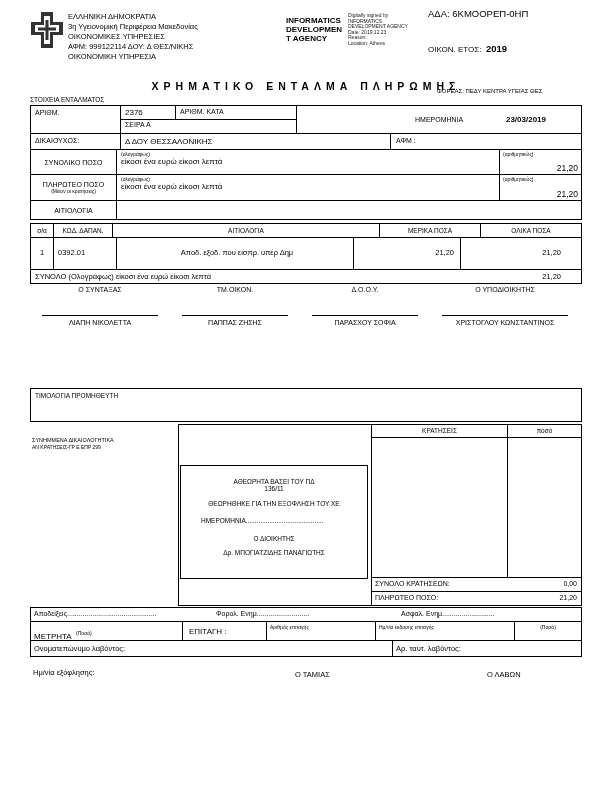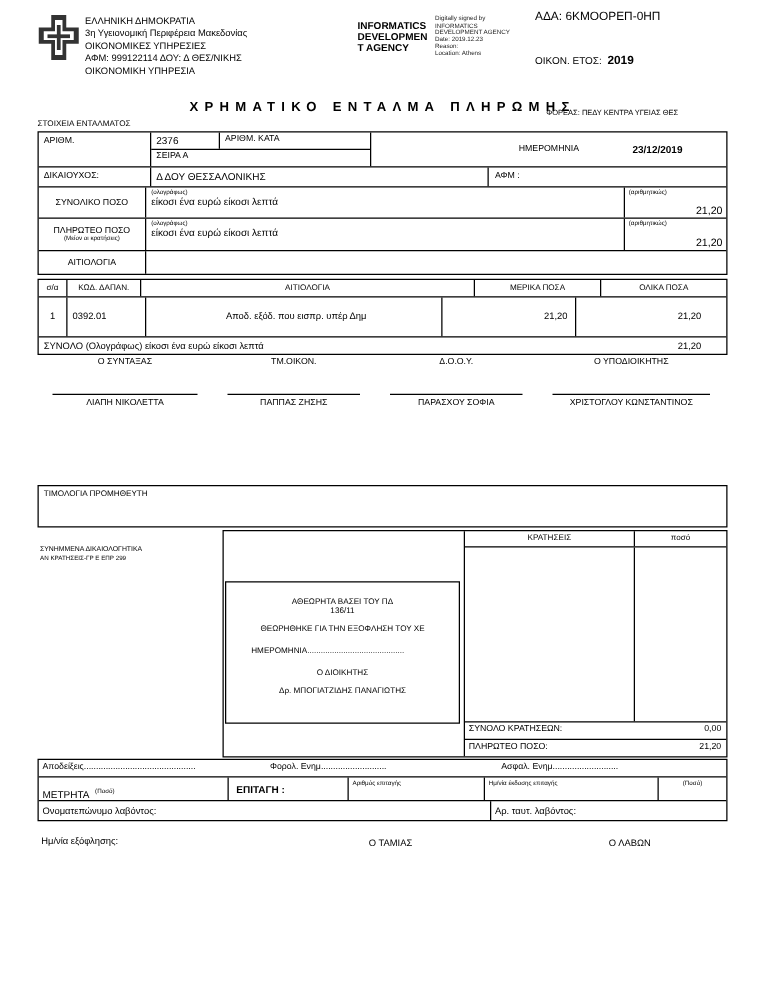--- a/index.html
+++ b/index.html
@@ -85,21 +85,21 @@
       <div class="br lbl" style="width:85px;padding:3px 0 0 4px;">ΑΡΙΘΜ.</div>
       <div class="br col" style="width:175px;">
         <div class="row bb" style="flex:1;">
           <div class="br val" style="width:50px;padding:2px 0 0 4px;">2376</div>
           <div class="lbl" style="flex:1;padding:2px 0 0 4px;">ΑΡΙΘΜ. ΚΑΤΑ</div>
         </div>
         <div class="lbl" style="height:12px;padding:1px 0 0 4px;">ΣΕΙΡΑ Α</div>
       </div>
       <div class="row" style="flex:1;justify-content:space-between;align-items:center;">
         <span class="lbl" style="margin-left:118px;">ΗΜΕΡΟΜΗΝΙΑ</span>
-        <span class="val b" style="margin-right:35px;">23/12/2019</span>
+        <span class="val b" style="margin-right:35px;">23/03/2019</span>
       </div>
     </div>
 
     <div class="row bb" style="height:15px;">
       <div class="br lbl" style="width:85px;padding:3px 0 0 4px;">ΔΙΚΑΙΟΥΧΟΣ:</div>
       <div class="br val" style="flex:1;padding:3px 0 0 4px;">Δ ΔΟΥ ΘΕΣΣΑΛΟΝΙΚΗΣ</div>
       <div class="lbl" style="width:185px;padding:3px 0 0 5px;">ΑΦΜ :</div>
     </div>
 
     <div class="row bb" style="height:24px;">
@@ -222,21 +222,21 @@
     <div class="row bb" style="height:13px;font-size:7px;">
       <div style="width:182px;padding:2px 0 0 3px;">Αποδείξεις..............................................</div>
       <div style="width:185px;padding-top:2px;">Φορολ. Ενημ...........................</div>
       <div style="flex:1;padding-top:2px;">Ασφαλ. Ενημ...........................</div>
     </div>
     <div class="row bb" style="height:18px;">
       <div class="br" style="width:148px;padding:3px 0 0 3px;">
         <span style="font-size:8px;">ΜΕΤΡΗΤΑ</span>
         <span class="micro" style="vertical-align:4px;">(Ποσό)</span>
       </div>
-      <div class="br" style="width:77px;font-size:8px;padding:5px 12px 0 6px;font-weight:bold;">ΕΠΙΤΑΓΗ :</div>
+      <div class="br" style="width:77px;font-size:8px;padding:5px 0 0 6px;">ΕΠΙΤΑΓΗ :</div>
       <div class="br micro" style="width:105px;padding:2px 0 0 3px;">Αριθμός επιταγής</div>
       <div class="br micro" style="width:135px;padding:2px 0 0 3px;">Ημ/νία έκδοσης επιταγής</div>
       <div class="micro c" style="flex:1;padding-top:2px;">(Ποσό)</div>
     </div>
     <div class="row" style="height:15px;font-size:7.5px;">
       <div class="br" style="flex:1;padding:3px 0 0 3px;">Ονοματεπώνυμο λαβόντος:</div>
       <div style="width:185px;padding:3px 0 0 3px;">Αρ. ταυτ. λαβόντος:</div>
     </div>
   </div>
 

